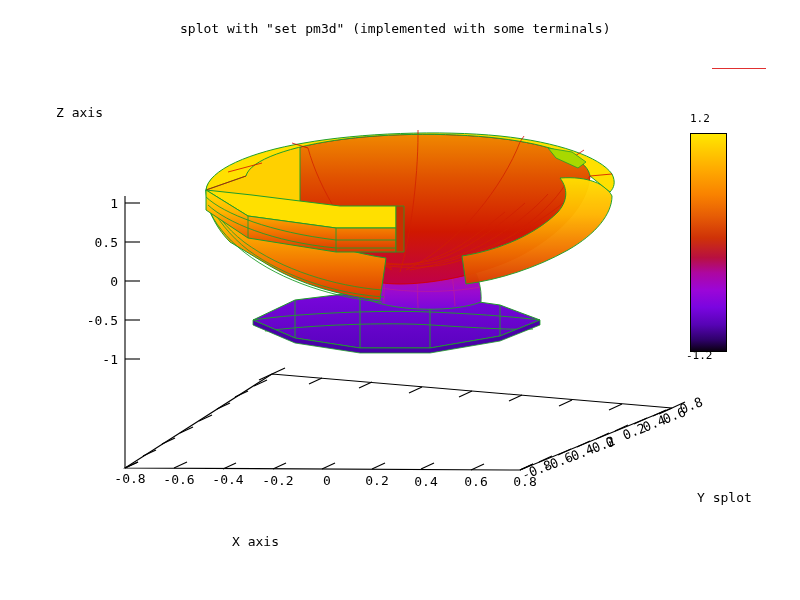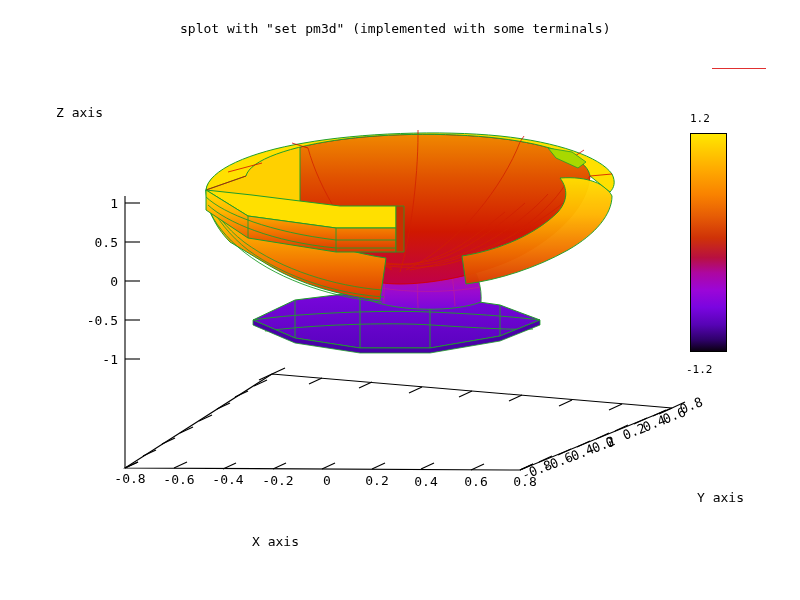--- a/index.html
+++ b/index.html
@@ -41,21 +41,21 @@
     height: 0;
     border-top: 1.6px solid #e03030;
   }
   #zaxis-title {
     font-size: 13px;
     left: 56px;
     top: 106px;
   }
   #xaxis-title {
     font-size: 13px;
-    left: 252px;
+    left: 232px;
     top: 535px;
     text-align: right;
   }
   #yaxis-title {
     font-size: 13px;
     left: 697px;
     top: 491px;
   }
   .cb-label {
     font-size: 11px;
@@ -77,41 +77,41 @@
         #cf3208 48%,
         #b81040 57%,
         #ad07a0 64%,
         #9b06d8 72%,
         #7a05e0 80%,
         #5603b4 88%,
         #2e0168 95%,
         #0b0012 100%);
   }
   #cb-max { left: 690px; top: 113px; }
-  #cb-min { left: 686px; top: 364px; }
+  #cb-min { left: 686px; top: 350px; }
   svg#plot-svg {
     position: absolute;
     left: 0;
     top: 0;
     width: 800px;
     height: 600px;
   }
 </style>
 </head>
 <body>
 
 <div id="plot-root">
 
   <div class="txt" id="plot-title">splot with "set pm3d" (implemented with some terminals)</div>
 
   <div id="legend-line"></div>
 
   <div class="txt" id="zaxis-title">Z axis</div>
   <div class="txt" id="xaxis-title">X axis</div>
-  <div class="txt" id="yaxis-title">Y axis</div>
+  <div class="txt" id="yaxis-title">Y splot</div>
 
   <div class="txt cb-label" id="cb-max">1.2</div>
   <div id="colorbar"></div>
   <div class="txt cb-label" id="cb-min">-1.2</div>
 
   <svg id="plot-svg" viewBox="0 0 800 600" xmlns="http://www.w3.org/2000/svg">
     <defs>
       <linearGradient id="bowlOuter" x1="0" y1="0" x2="0" y2="1">
         <stop offset="0%" stop-color="#ffe000"></stop>
         <stop offset="35%" stop-color="#ffb400"></stop>

